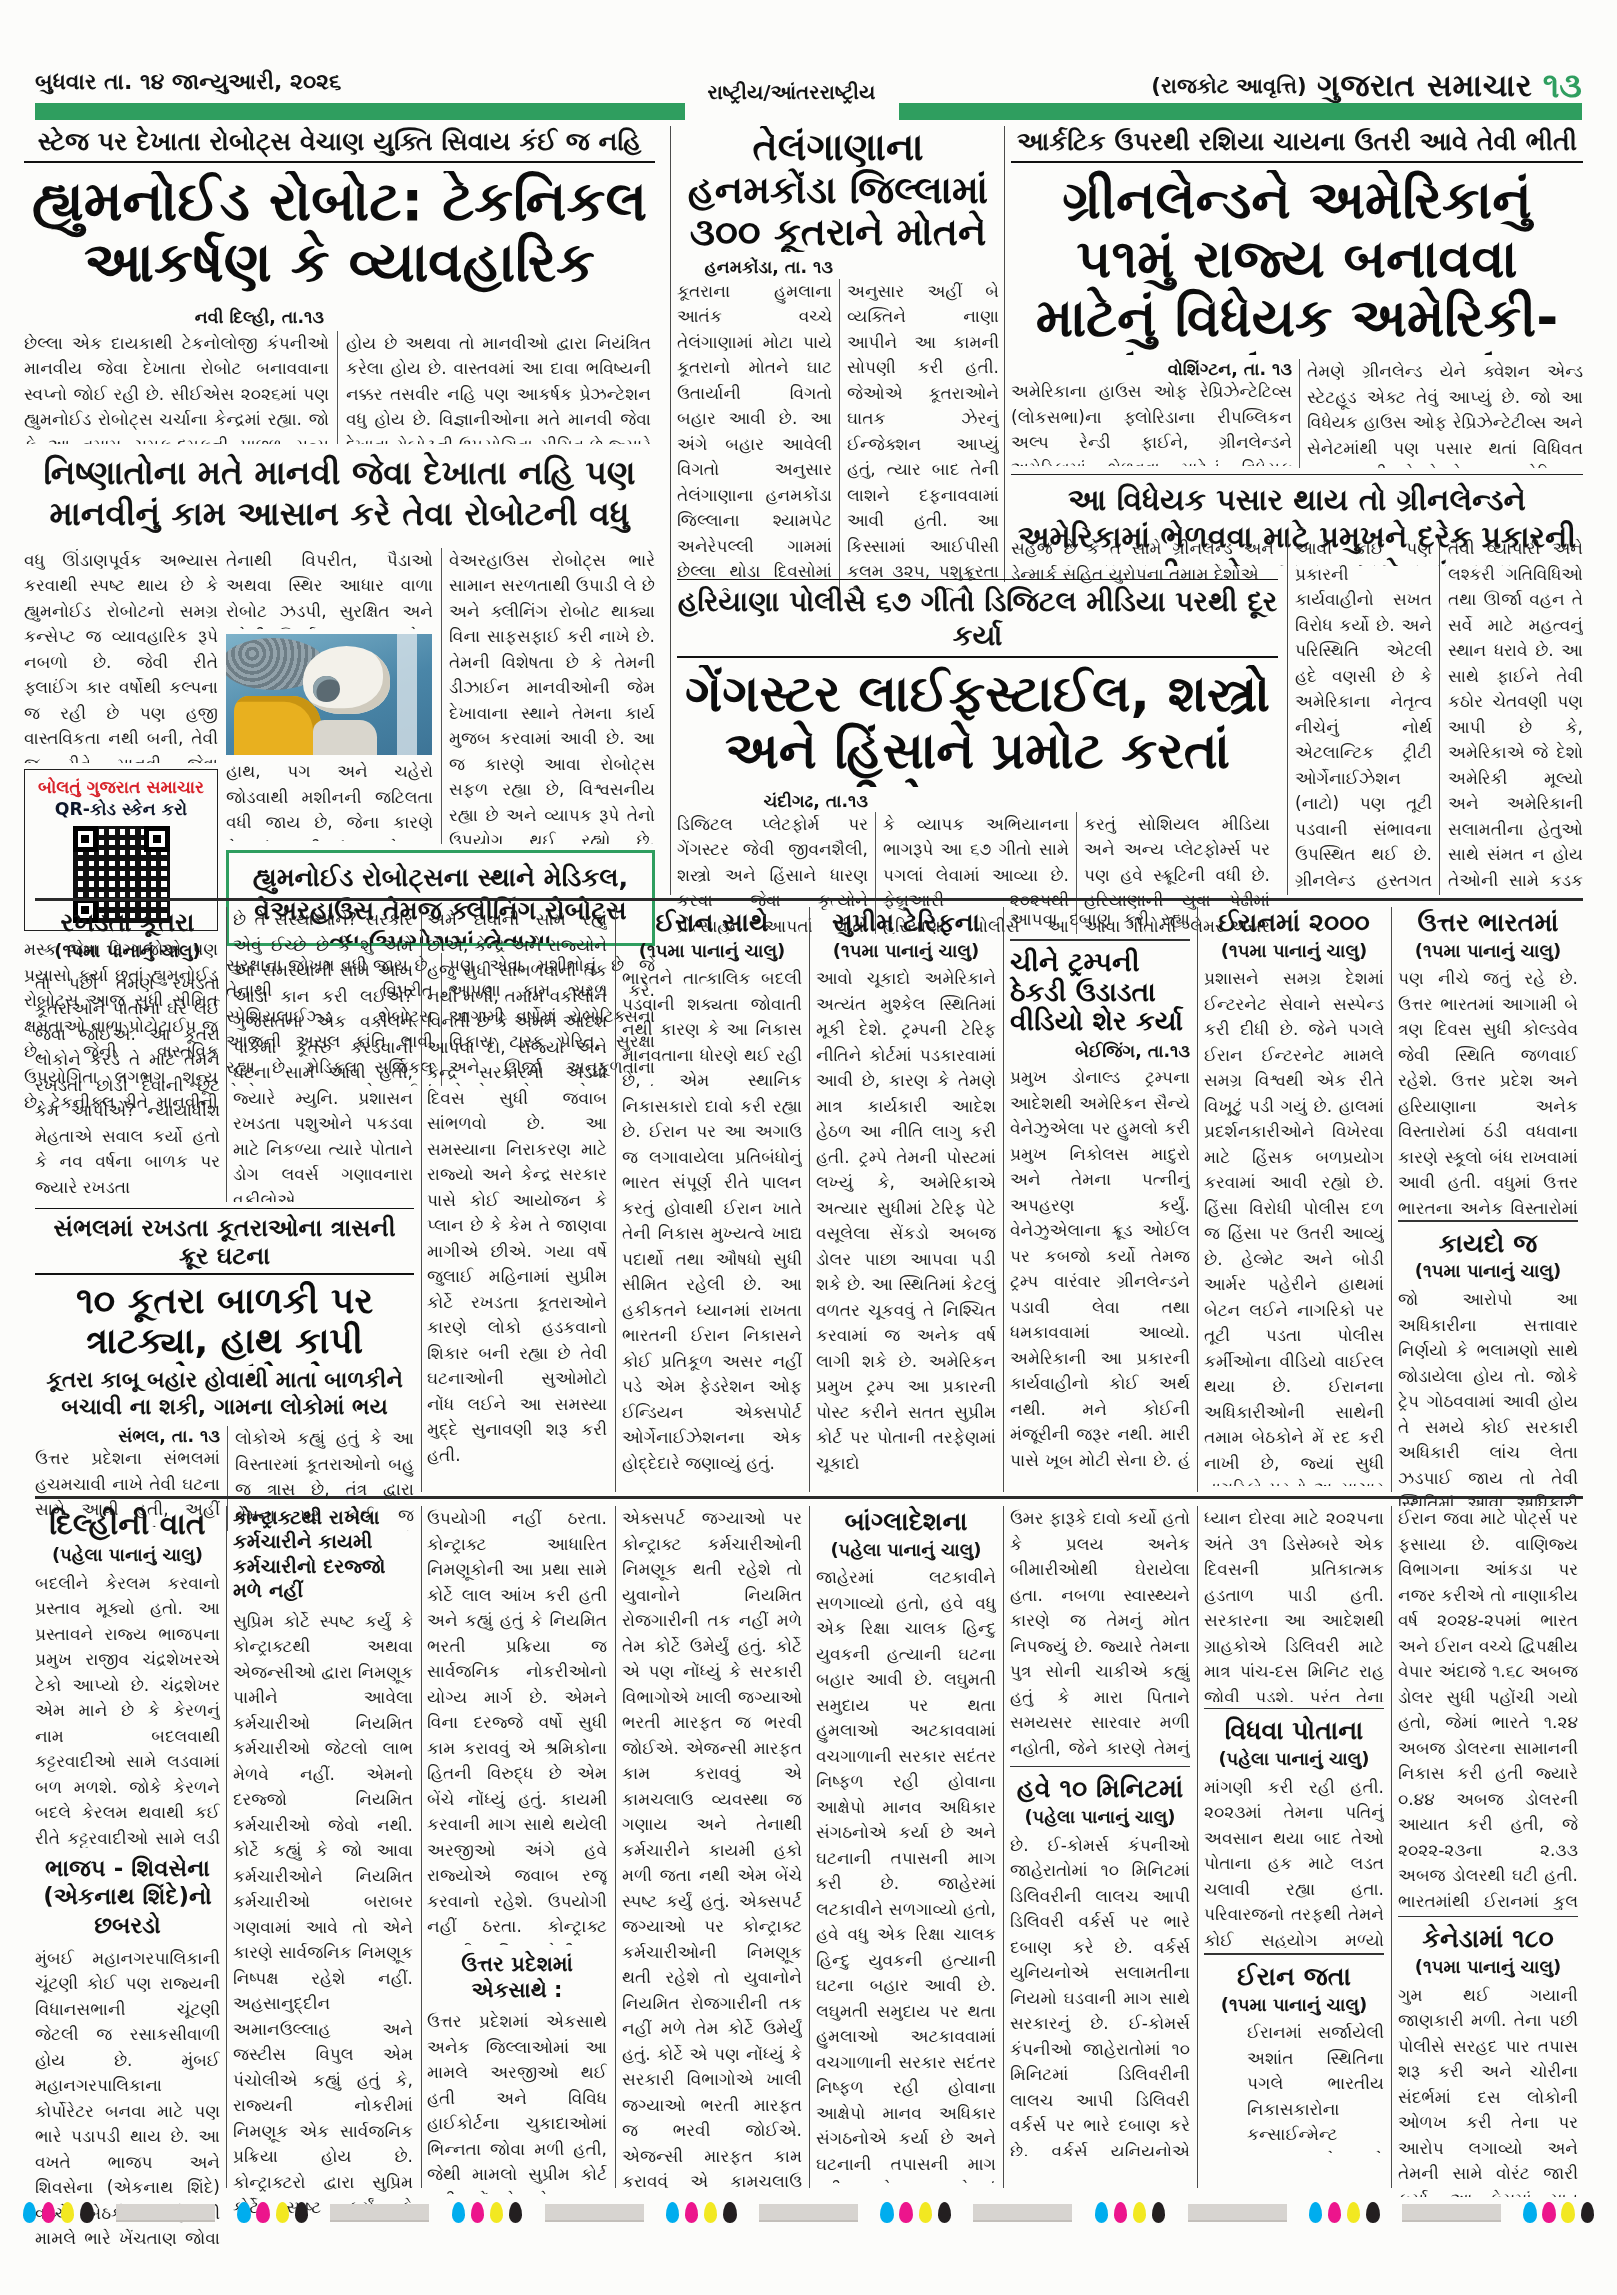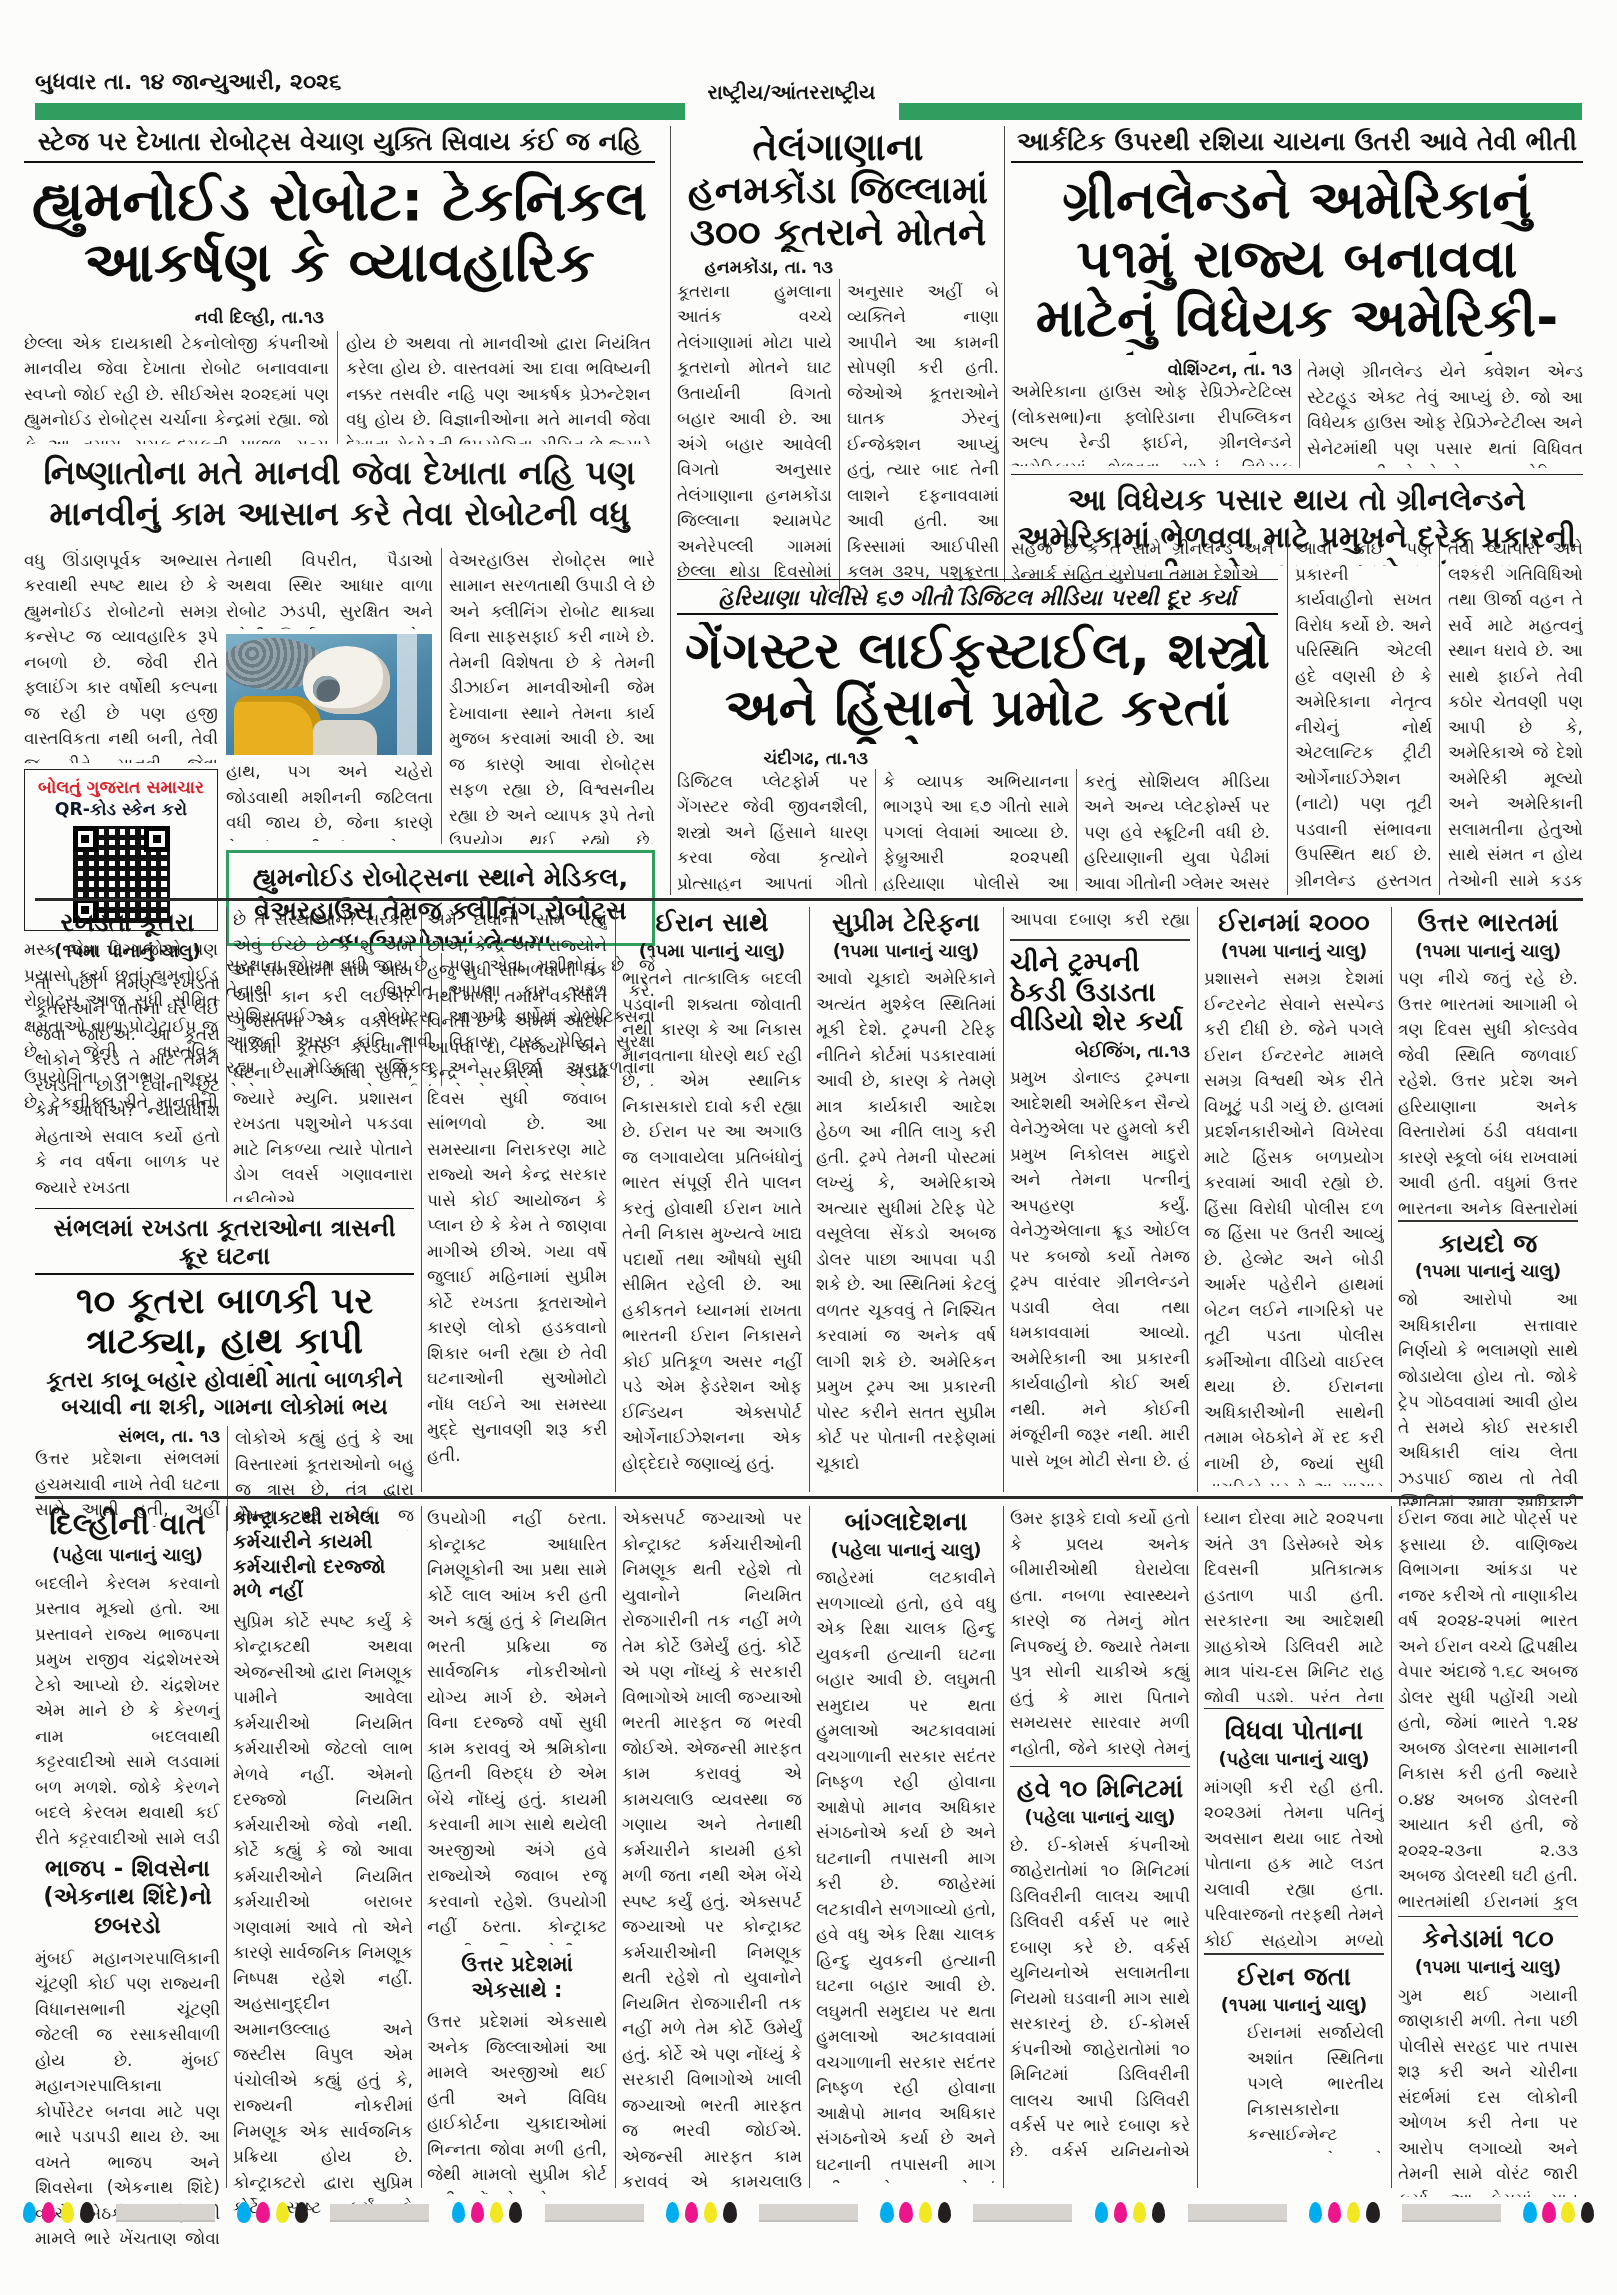--- a/index.html
+++ b/index.html
@@ -46,20 +46,25 @@
   .gbar{width:99px;height:16px;background:#d7d4d0;border-bottom:2.3px solid #c3bfba;}
   .fr{display:flex;align-items:center;justify-content:space-between;}
 </style>
 </head>
 <body>
 
 <div class="sheet">
 
   <div class="abs" style="left:35px;top:69px;font-size:22px;font-weight:bold;">બુધવાર તા. ૧૪ જાન્યુઆરી, ૨૦૨૬</div>
   <div class="abs" style="left:684px;top:80px;width:215px;text-align:center;font-size:20px;font-weight:bold;">રાષ્ટ્રીય/આંતરરાષ્ટ્રીય</div>
+  <div class="abs fr" style="right:35px;top:65px;gap:10.4px;">
+    <span style="font-size:21px;font-weight:bold;">(રાજકોટ આવૃત્તિ)</span>
+    <span style="font-size:31px;font-weight:900;letter-spacing:0.6px;">ગુજરાત સમાચાર</span>
+    <span style="font-size:34px;font-weight:900;color:#2f9e5f;">૧૩</span>
+  </div>
   <div class="bar" style="left:35px;top:103px;width:650px;background:#2f9e5f;"></div>
   <div class="bar" style="left:899px;top:103px;width:683px;background:#2f9e5f;"></div>
 
   <div class="abs" style="left:24px;top:126px;width:631px;">
     <div class="kick" style="font-size:25.4px;">સ્ટેજ પર દેખાતા રોબોટ્સ વેચાણ યુક્તિ સિવાય કંઈ જ નહિ</div>
     <div class="hl" style="font-size:55px;margin-top:8px;height:131px;overflow:hidden;">હ્યુમનોઈડ રોબોટ: ટેકનિકલ આકર્ષણ કે વ્યાવહારિક ભ્રમ?</div>
     <div class="dl" style="text-align:right;width:300px;margin-top:5.8px;">નવી દિલ્હી, તા.૧૩</div>
     <div class="colwrap" style="margin-top:3.5px;">
       <div class="bt" style="width:305px;height:113px;">છેલ્લા એક દાયકાથી ટેકનોલોજી કંપનીઓ માનવીય જેવા દેખાતા રોબોટ બનાવવાના સ્વપ્નો જોઈ રહી છે. સીઈએસ ૨૦૨૬માં પણ હ્યુમનોઈડ રોબોટ્સ ચર્ચાના કેન્દ્રમાં રહ્યા. જો કે આ તમામ ચમક-દમકની પાછળ સત્ય કંઈક જુદું જ છે. સ્ટેજ પર દેખાતા અનેક રોબોટ સિમ્યુલેશન સ્વીકૃત બન્યા છે.</div>
       <div class="bt" style="width:305px;height:113px;margin-left:8px;border-left:1.2px solid #555;padding-left:8px;">હોય છે અથવા તો માનવીઓ દ્વારા નિયંત્રિત કરેલા હોય છે. વાસ્તવમાં આ દાવા ભવિષ્યની નક્કર તસવીર નહિ પણ આકર્ષક પ્રેઝન્ટેશન વધુ હોય છે. વિજ્ઞાનીઓના મતે માનવી જેવા દેખાતા રોબોટની ઉપયોગિતા સીમિત છે જ્યારે માનવીના કામ સરળતાથી કરી શકે તેવા મશીનો જ વધુ ઉપયોગી બને છે.</div>
@@ -132,21 +137,21 @@
     </div>
     <div class="sub" style="font-size:30px;border-top:1.7px solid #222;padding-top:5.8px;margin-top:5.8px;height:85px;overflow:hidden;">આ વિધેયક પસાર થાય તો ગ્રીનલેન્ડને અમેરિકામાં ભેળવવા માટે પ્રમુખને દરેક પ્રકારની સત્તા મળી જશે : સમગ્ર યુરોપમાં તણાવ</div>
   </div>
   <div class="abs bt" style="left:1011px;top:536px;width:263px;height:50px;">સહજ છે કે તે સામે ગ્રીનલેન્ડ અને ડેન્માર્ક સહિત યુરોપના તમામ દેશોએ</div>
   <div class="vl" style="left:1287px;top:536px;height:359px;"></div>
   <div class="abs bt" style="left:1295px;top:536px;width:137px;height:358px;">આવી કોઈ પણ પ્રકારની કાર્યવાહીનો સખત વિરોધ કર્યો છે. અને પરિસ્થિતિ એટલી હદે વણસી છે કે અમેરિકાના નેતૃત્વ નીચેનું નોર્થ એટલાન્ટિક ટ્રીટી ઓર્ગેનાઈઝેશન (નાટો) પણ તૂટી પડવાની સંભાવના ઉપસ્થિત થઈ છે. ગ્રીનલેન્ડ હસ્તગત કરવા પાછળ સિદ્ધ રાજકારણ એક માત્ર કારણ નથી, આર્કટિક ક્ષેત્ર વ્યૂહાત્મક દૃષ્ટિએ અત્યંત મહત્ત્વનું બની રહ્યું છે.</div>
   <div class="vl" style="left:1439px;top:536px;height:359px;"></div>
   <div class="abs bt" style="left:1448px;top:536px;width:135px;height:358px;">તેવી વ્યાપારી અને લશ્કરી ગતિવિધિઓ તથા ઊર્જા વહન તે સર્વે માટે મહત્વનું સ્થાન ધરાવે છે. આ સાથે ફાઈને તેવી કઠોર ચેતવણી પણ આપી છે કે, અમેરિકાએ જે દેશો અમેરિકી મૂલ્યો અને અમેરિકાની સલામતીના હેતુઓ સાથે સંમત ન હોય તેઓની સામે કડક વલણ અપનાવવું જ રહ્યું. આ સાથે કાઈને તેની ટીકાનો પણ જવાબ આપ્યો હતો અને કહ્યું હતું કે ગ્રીનલેન્ડના હિતો અને રાષ્ટ્રિય સલામતીની દૃષ્ટિએ આ પગલું અનિવાર્ય બની રહેશે.</div>
 
   <div class="abs" style="left:677px;top:579px;width:601px;">
-    <div class="kick" style="font-size:22px;border-top:1.7px solid #111;padding-top:4.6px;font-style:italic;">હરિયાણા પોલીસે ૬૭ ગીતો ડિજિટલ મીડિયા પરથી દૂર કર્યા</div>
+    <div class="kick" style="font-size:28px;border-top:1.7px solid #111;padding-top:4.6px;">હરિયાણા પોલીસે ૬૭ ગીતો ડિજિટલ મીડિયા પરથી દૂર કર્યા</div>
     <div class="hl" style="font-size:51px;margin-top:7px;height:122px;overflow:hidden;">ગેંગસ્ટર લાઈફસ્ટાઈલ, શસ્ત્રો અને હિંસાને પ્રમોટ કરતાં ગીતો હટાવાયા</div>
     <div class="dl" style="text-align:right;width:191px;margin:3.5px 0 1.2px 0;">ચંદીગઢ, તા.૧૩</div>
     <div class="colwrap">
       <div class="bt" style="width:191px;height:122px;">ડિજિટલ પ્લેટફોર્મ પર ગેંગસ્ટર જેવી જીવનશૈલી, શસ્ત્રો અને હિંસાને ધારણ કરવા જેવા કૃત્યોને પ્રોત્સાહન આપતાં ગીતો સામે હરિયાણા પોલીસે કડક કાર્યવાહી હાથ ધરી છે અને ૬૭ ગીતો ડિજિટલ મીડિયા પરથી દૂર કર્યા છે.</div>
       <div class="bt" style="width:186px;margin-left:7px;border-left:1.2px solid #555;padding-left:7px;height:122px;">કે વ્યાપક અભિયાનના ભાગરૂપે આ ૬૭ ગીતો સામે પગલાં લેવામાં આવ્યા છે. ફેબ્રુઆરી ૨૦૨૫થી હરિયાણા પોલીસે આ પ્રકારના ગીતો પર સતત નજર રાખીને તબક્કાવાર કાર્યવાહી કરી છે.</div>
       <div class="bt" style="width:186px;margin-left:7px;border-left:1.2px solid #555;padding-left:7px;height:122px;">કરતું સોશિયલ મીડિયા અને અન્ય પ્લેટફોર્મ્સ પર પણ હવે સ્ક્રૂટિની વધી છે. હરિયાણાની યુવા પેઢીમાં આવા ગીતોની ગ્લેમર અસર સામે પોલીસ મહાનિર્દેશકે ચિંતા વ્યક્ત કરી હતી.</div>
     </div>
   </div>
 
   <div class="hr4" style="left:35px;top:898px;width:1548px;"></div>

